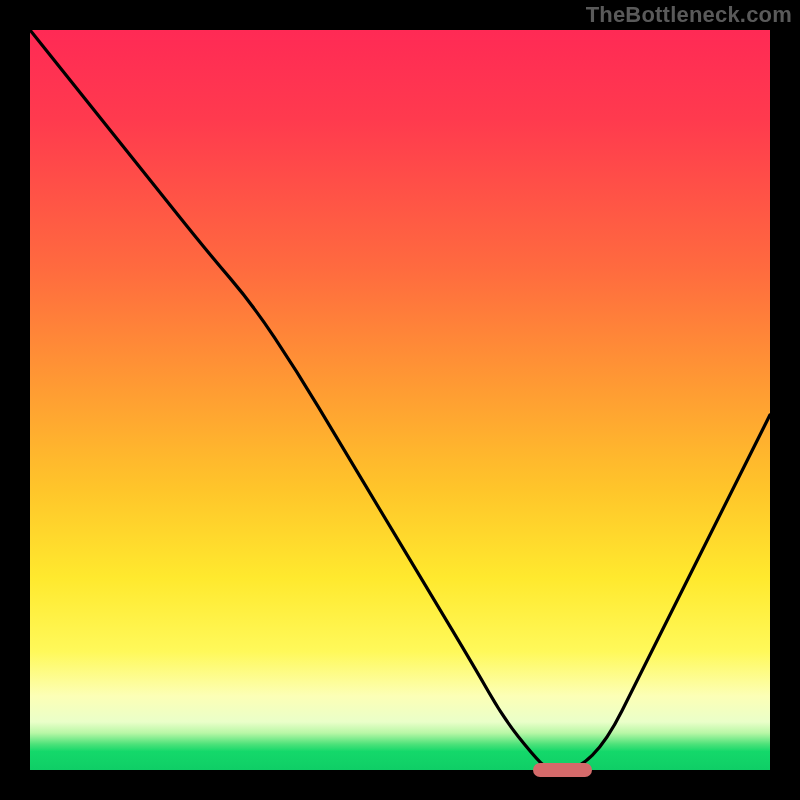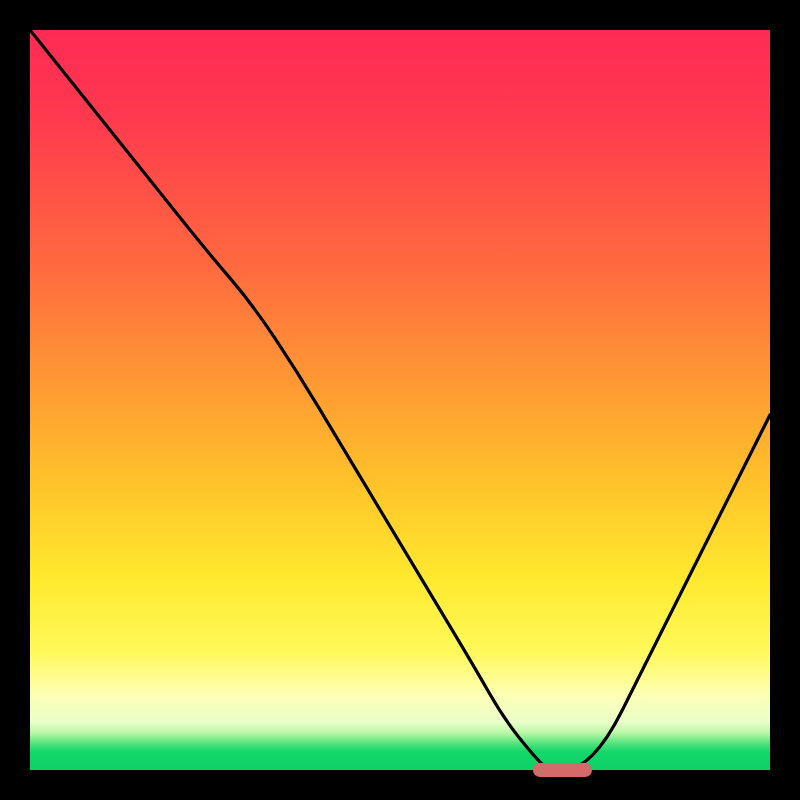--- a/index.html
+++ b/index.html
@@ -66,20 +66,21 @@
     z-index: 6;
     height: 14px;
     border-radius: 7px;
     background: #d46a6a;
   }
 </style>
 </head>
 <body>
 
 <div class="frame">
+  <div class="watermark">TheBottleneck.com</div>
 
   <div class="plot">
     <div class="gradient"></div>
 
     <svg class="curve" viewBox="0 0 740 740" preserveAspectRatio="none">
       <path id="curve-path" fill="none" stroke-width="3.2" stroke-linejoin="round" stroke-linecap="round" stroke="#000000" d="M 0 0 Q 0 0 29.6 37 Q 59.2 74 88.80000000000001 111 Q 118.4 148 148 185 Q 177.6 222 199.8 247.9 Q 222 273.8 244.2 307.1 Q 266.4 340.4 288.6 377.4 Q 310.8 414.4 333 451.4 Q 355.2 488.4 377.4 525.4 Q 399.6 562.4 421.8 599.4 Q 444 636.4 458.8 662.3 Q 473.6 688.2 488.40000000000003 706.7 Q 503.20000000000005 725.2 510.6 732.6 Q 518 740 532.8 740 Q 547.6 740 562.4000000000001 725.2 Q 577.2 710.4 592 680.8 Q 606.8 651.2 629 606.8 Q 651.2 562.4 673.4 518 Q 695.5999999999999 473.6 717.8 429.20000000000005 T 740 384.8"></path>
     </svg>
 
     <div id="marker" class="marker" style="background: rgb(212, 106, 106); left: 503.2px; width: 59.2px; bottom: -7px;"></div>
   </div>

